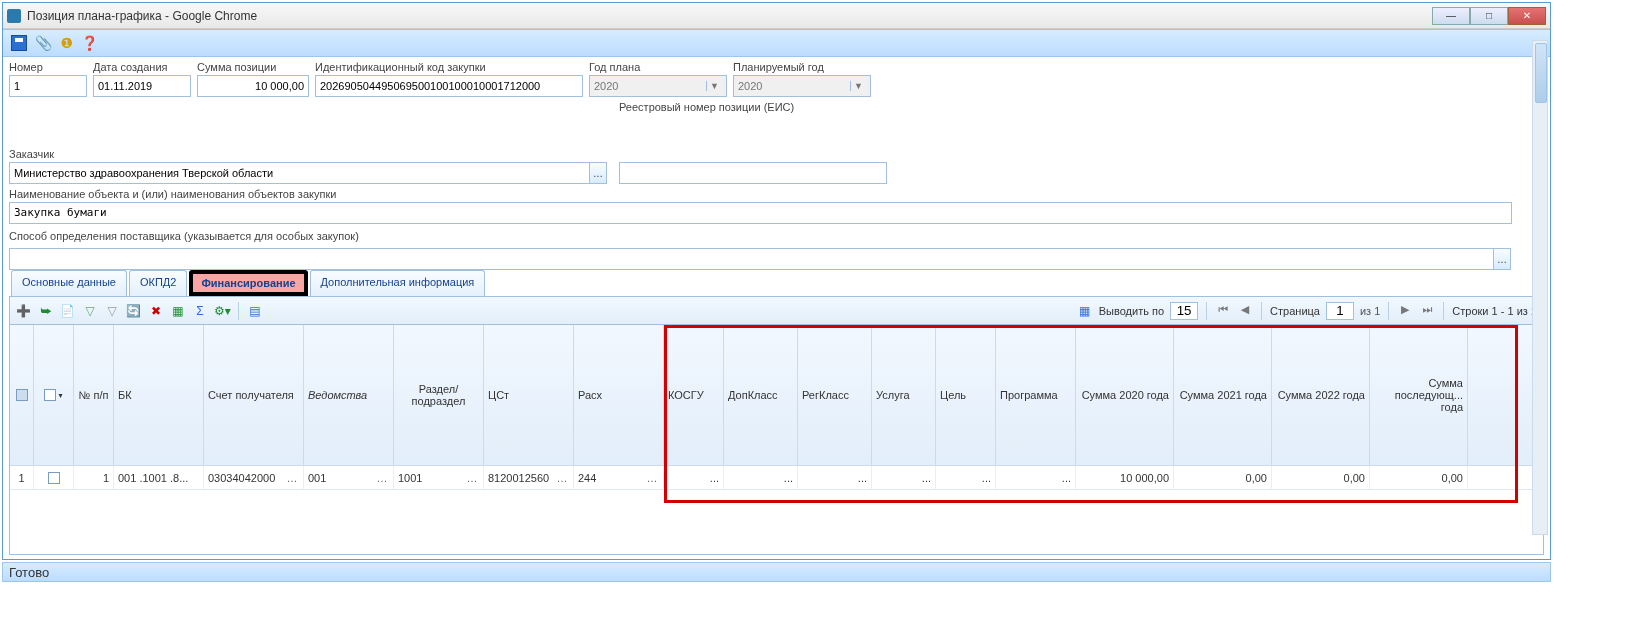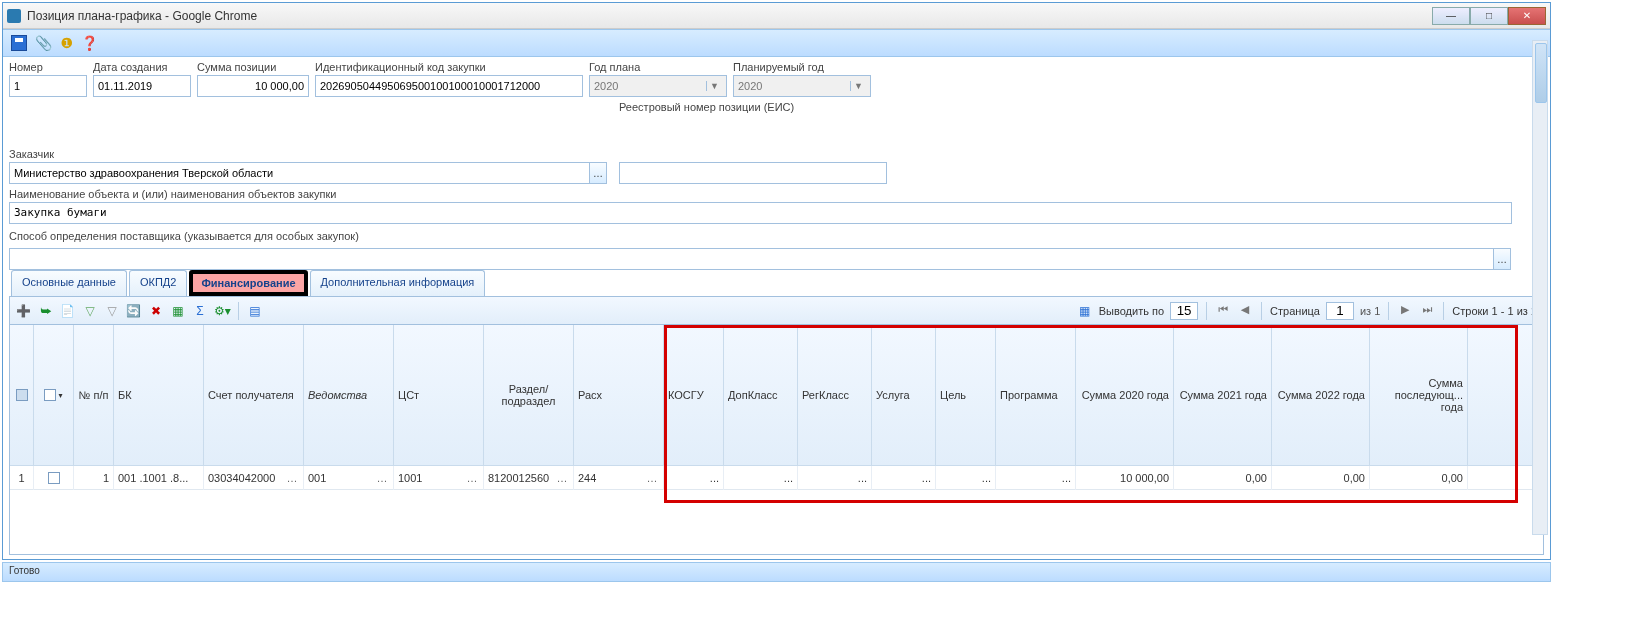--- a/index.html
+++ b/index.html
@@ -49,21 +49,21 @@
   .gh{ border-right:1px solid #c9dbec; padding:4px; font-size:11px; color:#333; display:flex; align-items:center; justify-content:center; text-align:center; height:140px;}
   .gh.left{ justify-content:flex-start;text-align:center;}
   .gh.right{ justify-content:flex-end; text-align:right;}
   .grid-row{ display:flex; border-bottom:1px solid #e0e8f0; height:24px; align-items:center;}
   .gc{ border-right:1px solid #e8eef5; padding:0 4px; font-size:11px; height:24px; display:flex; align-items:center;}
   .gc.right{ justify-content:flex-end;}
   .gc.center{ justify-content:center;}
   .chk{ width:12px; height:12px; border:1px solid #7a9cc1; background:#fff;}
   .chk-head{ width:12px; height:12px; border:1px solid #7a9cc1; background:#fff; display:inline-block;}
   .ell{ width:14px; text-align:center; color:#666; cursor:pointer; font-size:11px; margin-left:2px;}
-  .status-bar{ height:20px; background:linear-gradient(#d7ecff,#bcdcff); border:1px solid #9cc6ec; padding:2px 6px; font-size:10px; color:#333; width:1549px; margin:0 2px;}
+  .status-bar{ height:20px; background:linear-gradient(#d7ecff,#bcdcff); border:1px solid #9cc6ec; padding:2px 6px; font-size:13px; color:#333; width:1549px; margin:0 2px;}
   .scroll-v{ position:absolute; right:2px; top:37px; bottom:24px; width:16px; background:#e8eef5; border:1px solid #c9dbec;}
   .scroll-thumb{ width:12px; height:60px; background:linear-gradient(#d0e4f7,#aecde8); margin:2px; border:1px solid #9cc6ec; border-radius:2px;}
   .red-box1{ position:absolute; border:3px solid #d40000; pointer-events:none;}
   .grid-body-empty{ height:64px;}
   .cell-dots{ display:flex; justify-content:space-between; width:100%;}
   .lbl-light{ color:#555;}
 </style>
 </head>
 <body>
 
@@ -189,22 +189,22 @@
             <span style="width:12px;height:12px;border:1px solid #7a9cc1;background:#cde;"></span>
           </div>
         <div class="gh" style="width:40px;">
             <span class="chk-head"></span>
             <span style="font-size:8px;margin-left:2px;">▾</span>
           </div>
         <div class="gh" style="width:40px;">№ п/п</div>
         <div class="gh left" style="width:90px;">БК</div>
         <div class="gh left" style="width:100px;">Счет получателя</div>
         <div class="gh left" style="width:90px;font-style:italic;">Ведомства</div>
+        <div class="gh left" style="width:90px;">Раздел/ подраздел</div>
         <div class="gh left" style="width:90px;">ЦСт</div>
-        <div class="gh left" style="width:90px;">Раздел/ подраздел</div>
         <div class="gh left" style="width:90px;">Расх</div>
         <div class="gh left" style="width:60px;">КОСГУ</div>
         <div class="gh left" style="width:74px;">ДопКласс</div>
         <div class="gh left" style="width:74px;">РегКласс</div>
         <div class="gh left" style="width:64px;">Услуга</div>
         <div class="gh left" style="width:60px;">Цель</div>
         <div class="gh left" style="width:80px;">Программа</div>
         <div class="gh right" style="width:98px;">Сумма 2020 года</div>
         <div class="gh right" style="width:98px;">Сумма 2021 года</div>
         <div class="gh right" style="width:98px;">Сумма 2022 года</div>

